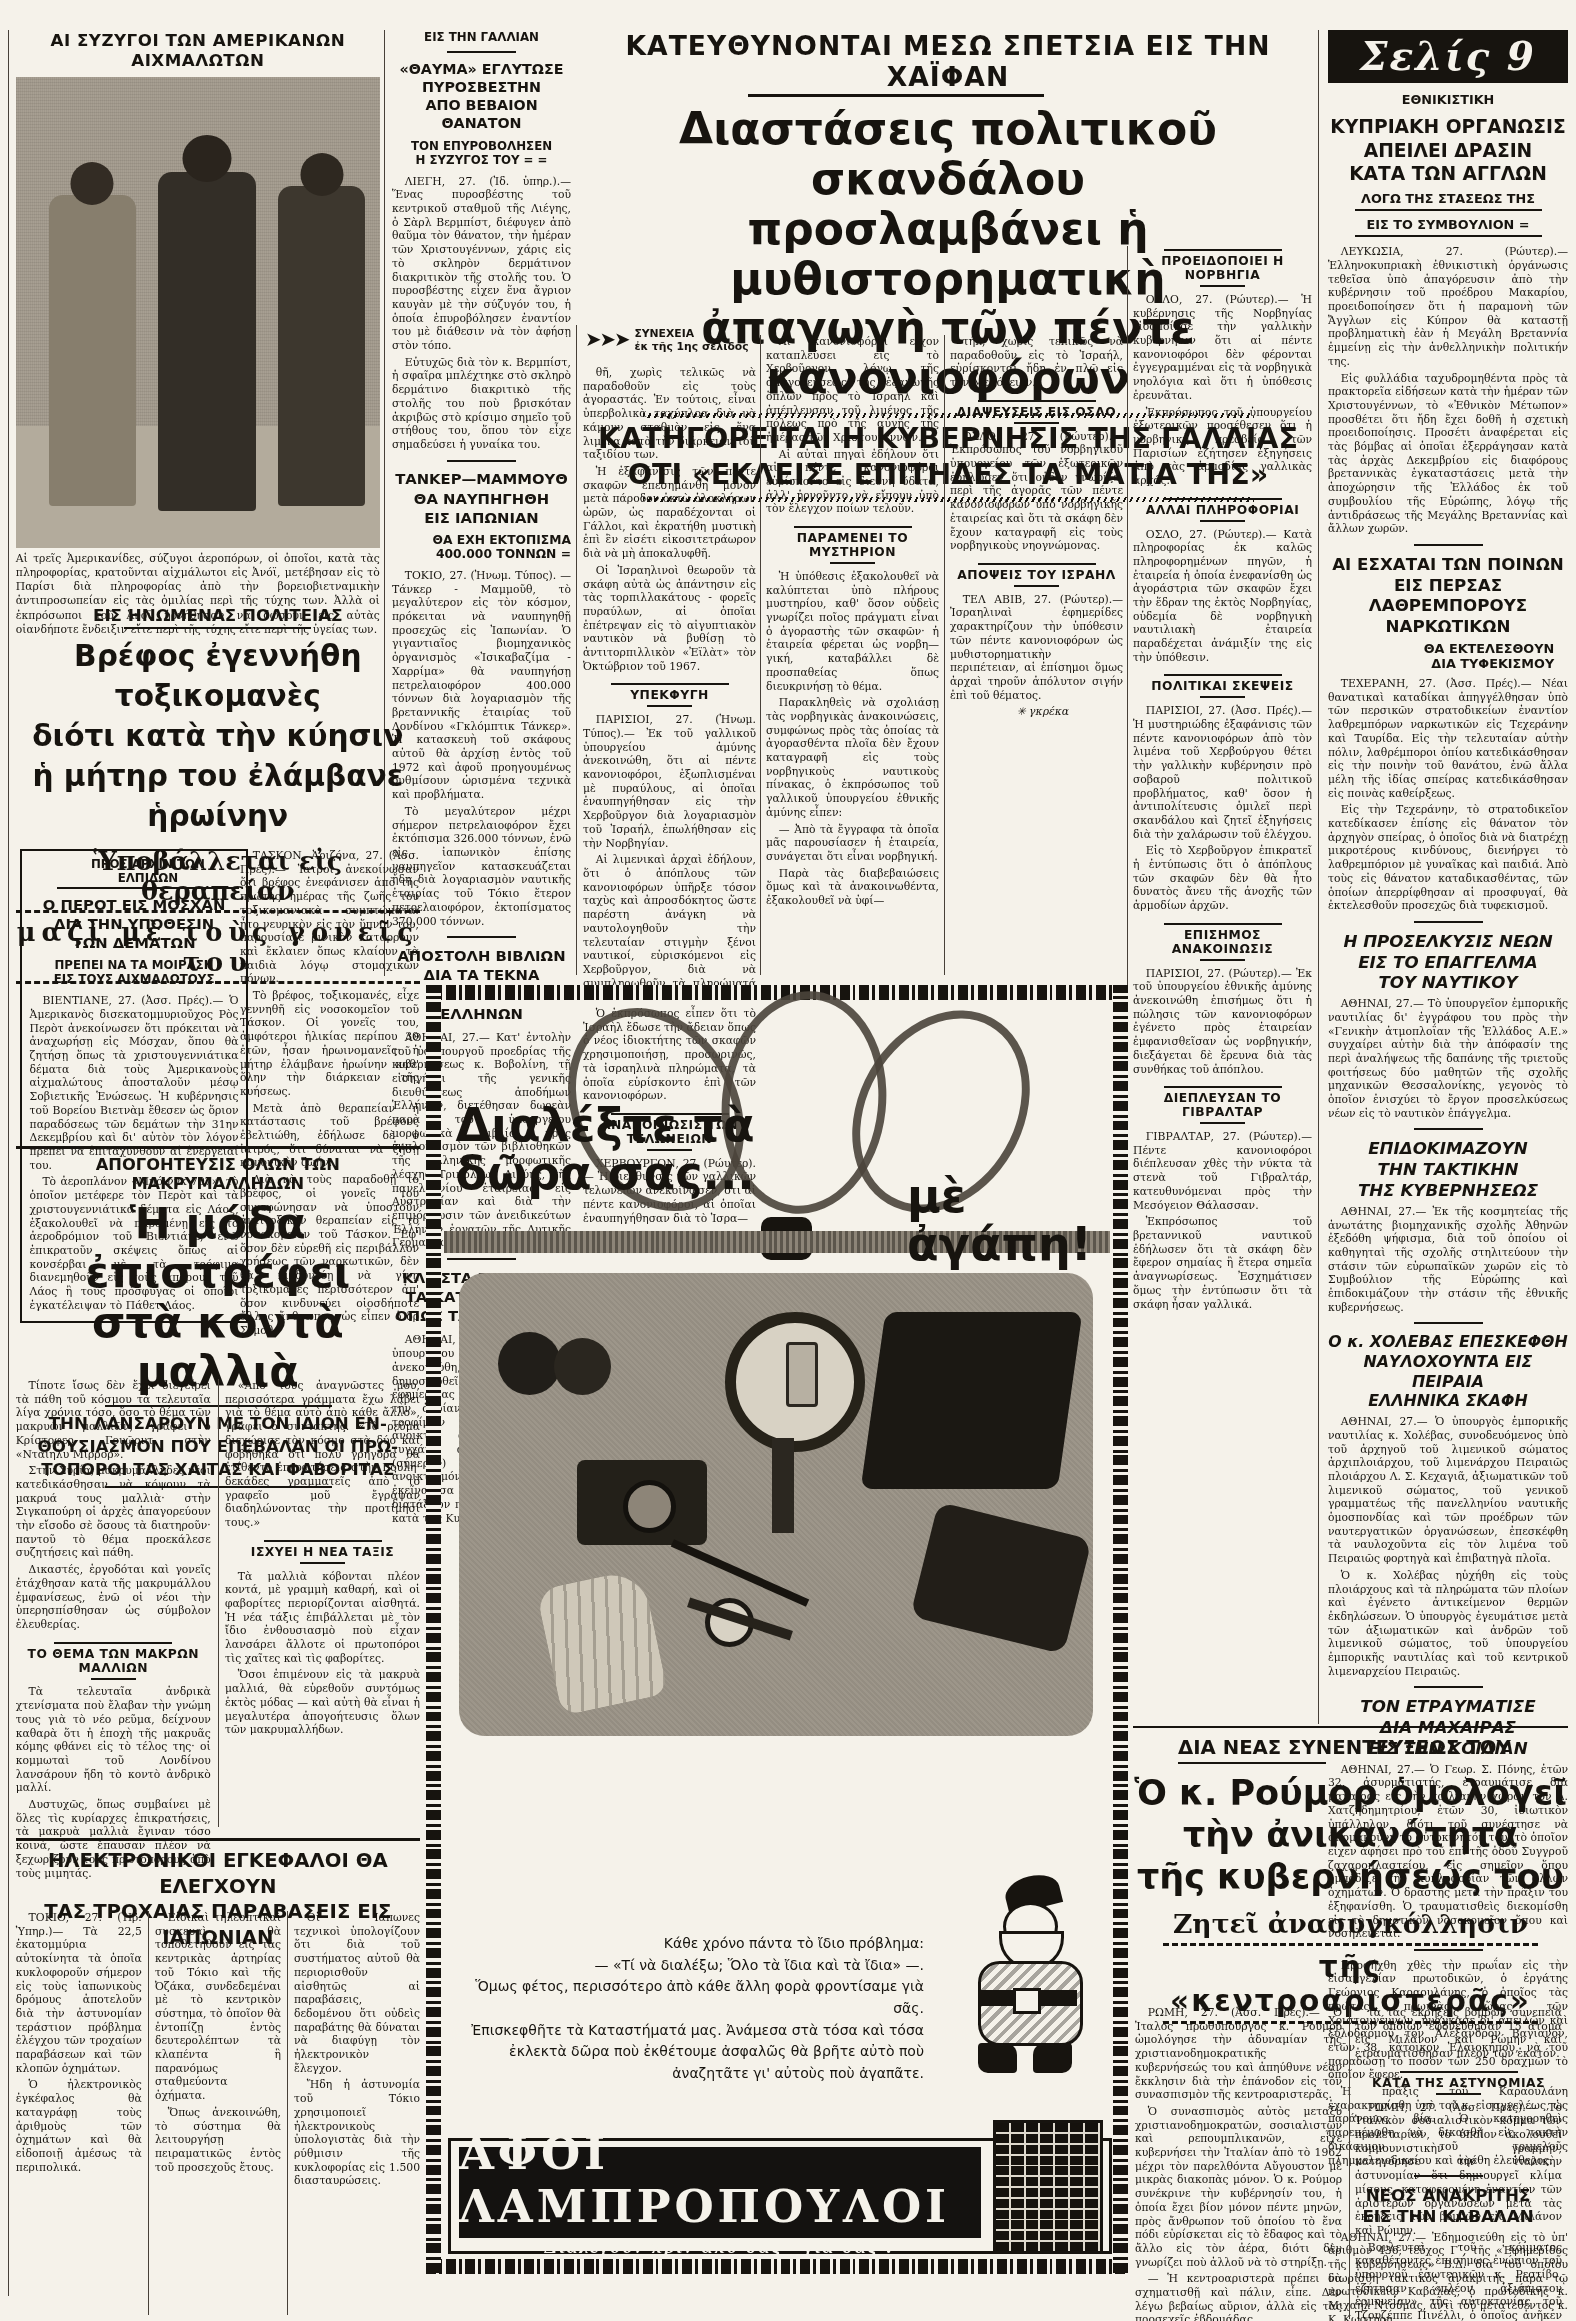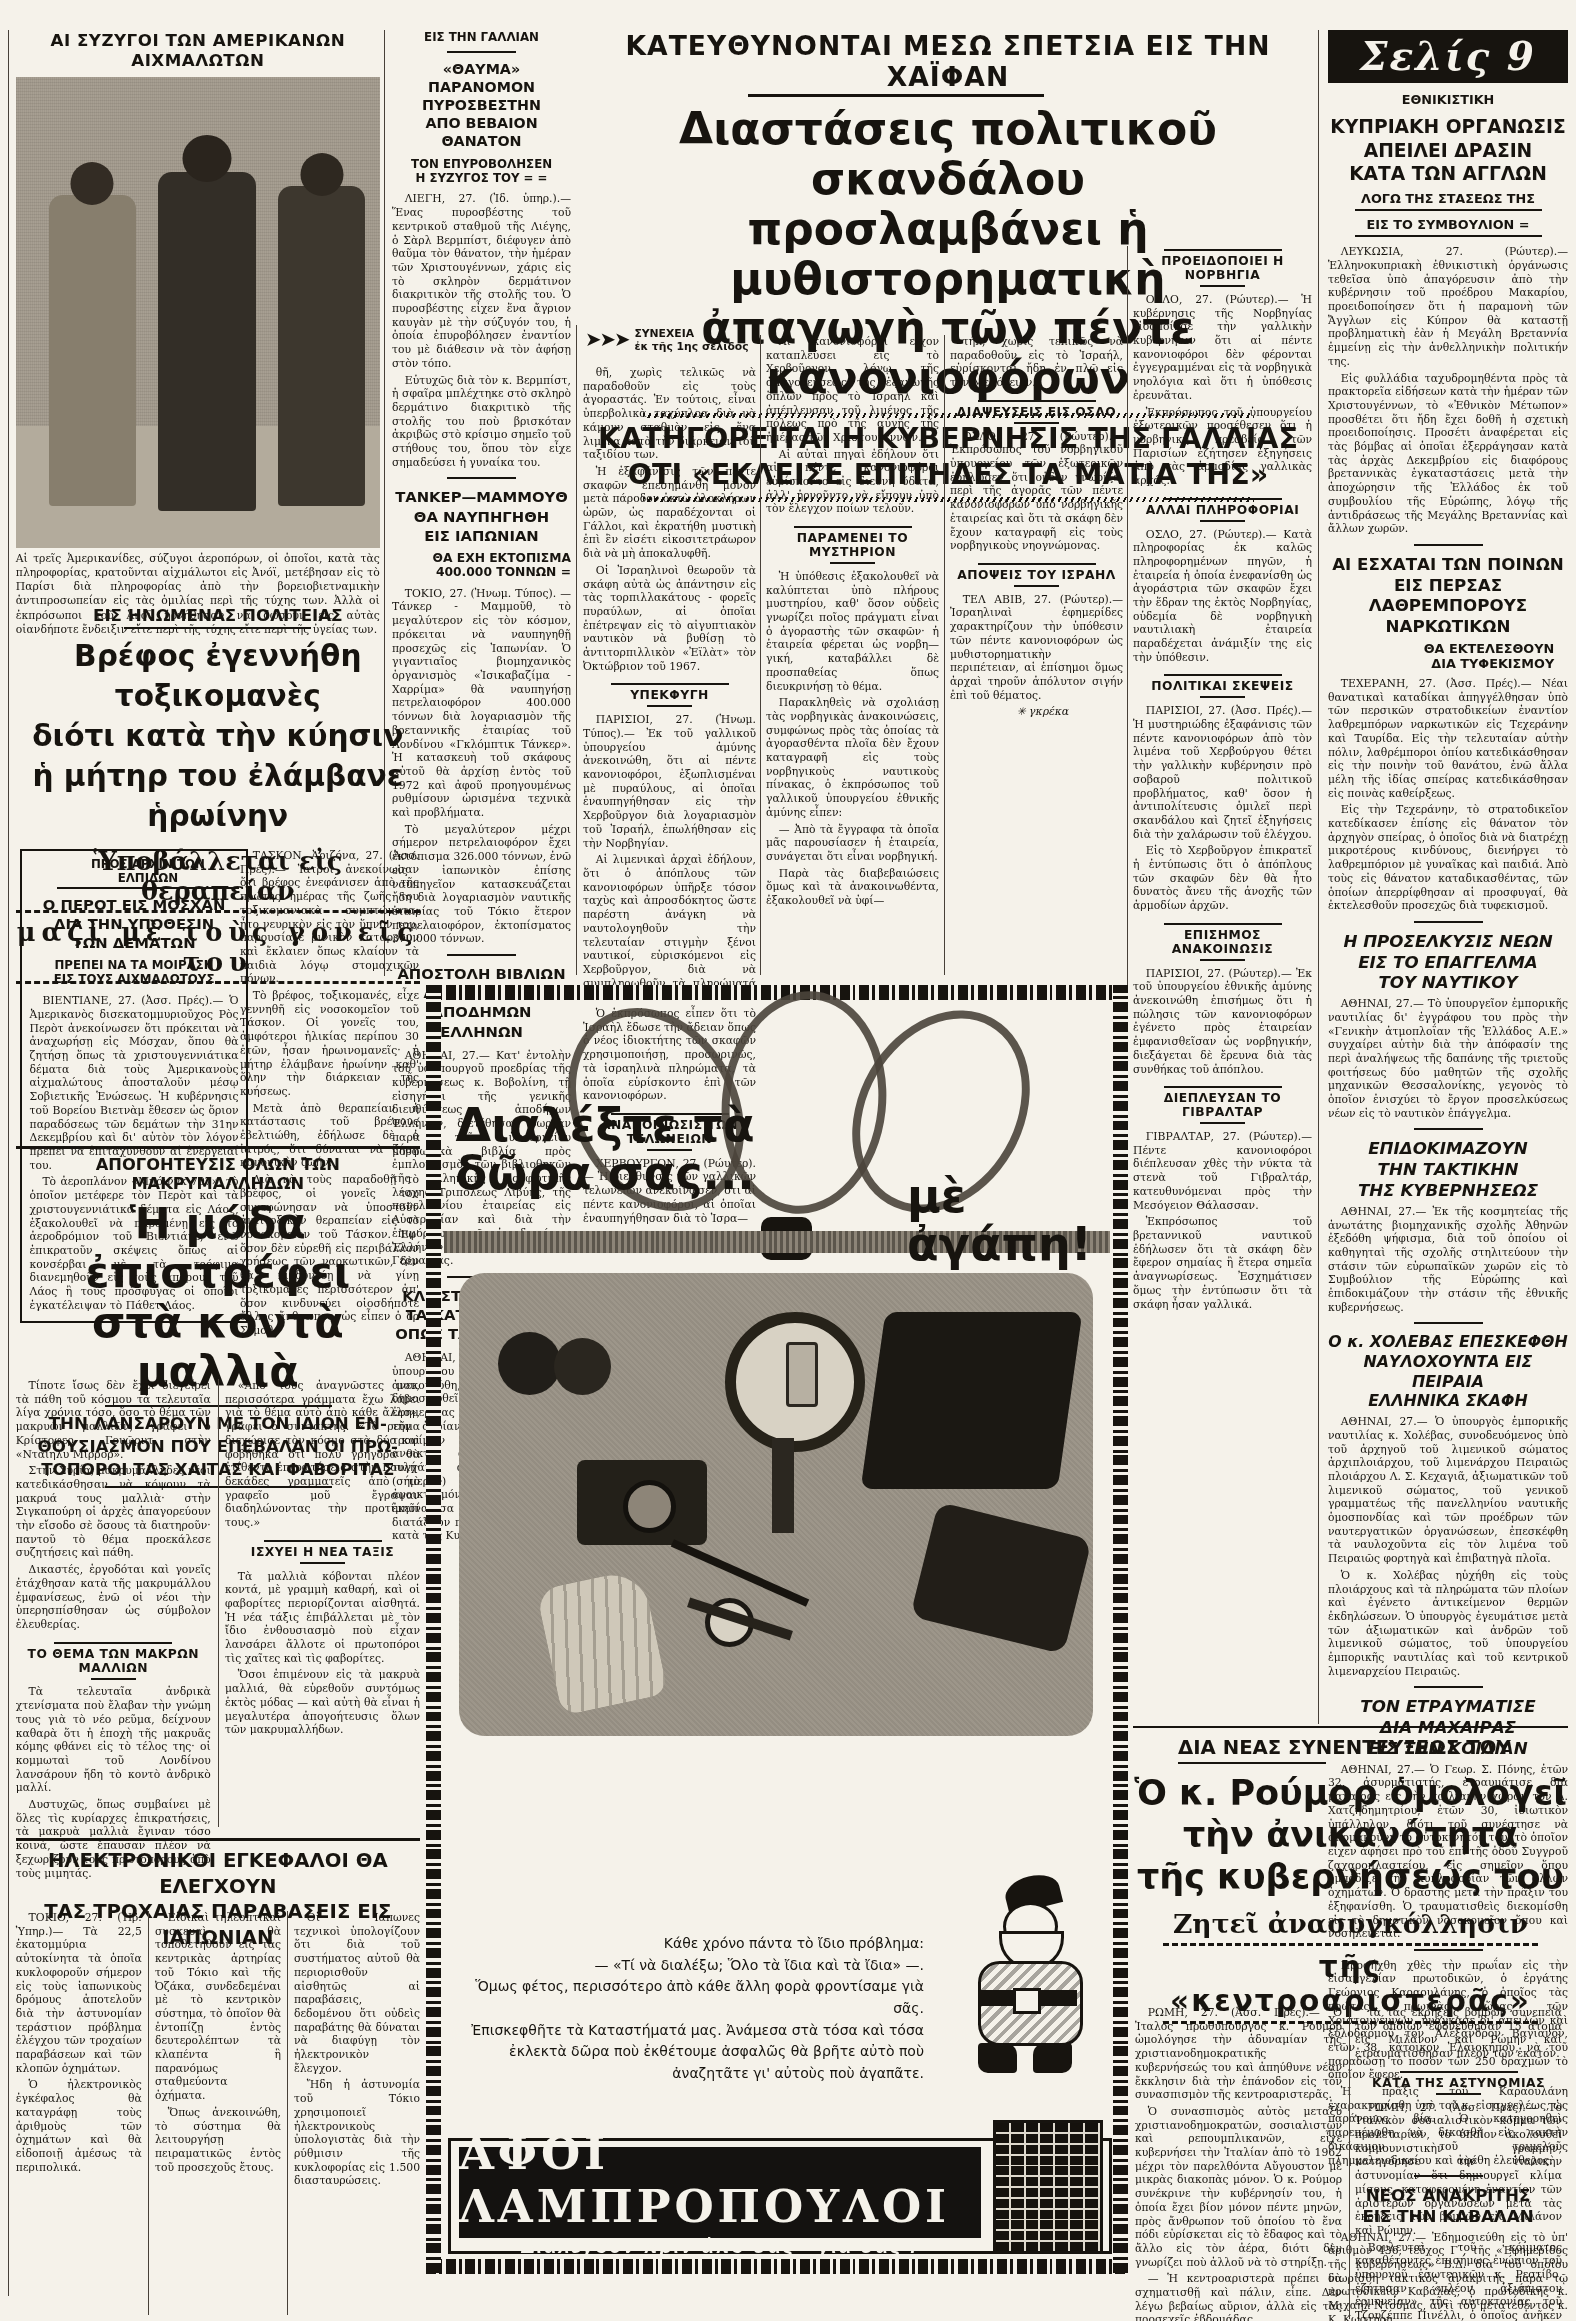--- a/index.html
+++ b/index.html
@@ -35,21 +35,21 @@
      repeating-linear-gradient(90deg,#17140f 0 9.9px,#f5f2ea 9.9px 12.8px,#17140f 12.8px 15.8px,#f5f2ea 15.8px 19.7px);}
   .chainV{position:absolute;width:14.8px;background:
      repeating-linear-gradient(0deg,#17140f 0 9.9px,#f5f2ea 9.9px 12.8px,#17140f 12.8px 15.8px,#f5f2ea 15.8px 19.7px);}
   .adhead{font-family:"DejaVu Sans",sans-serif;font-weight:bold;font-size:46px;line-height:1.05;margin:0;}
   .adcopy{font-family:"DejaVu Sans",sans-serif;font-size:14px;line-height:1.55;margin:0;text-align:right;}
   .loop{position:absolute;border:8.9px solid #4a443b;border-radius:50%;opacity:.9;}
   .still{position:absolute;background:#9d968a;border-radius:25.6px;overflow:hidden;
      background-image:repeating-linear-gradient(45deg,rgba(30,26,20,.07) 0 2px,transparent 2px 3.9px);}
   .brandbox{background:#141210;color:#f5f2ea;display:flex;flex-direction:column;align-items:center;justify-content:center;}
   .brand{font-family:"DejaVu Serif",serif;font-weight:bold;font-size:45px;letter-spacing:3.9px;margin:0;}
-  .tag{font-family:Liberation Sans, sans-serif;font-style:italic;font-weight:bold;font-size:19.7px;letter-spacing:2px;margin:2px 0 0;}
+  .tag{font-family:Liberation Serif, serif;font-style:italic;font-weight:bold;font-size:19.7px;letter-spacing:2px;margin:2px 0 0;}
   .rhead{font-family:"DejaVu Sans",sans-serif;font-weight:bold;font-size:16.7px;line-height:1.25;text-align:center;margin:7.9px 0 3.9px;}
   .rsub{font-family:"DejaVu Sans",sans-serif;font-weight:bold;font-size:12.8px;text-align:center;margin:2px 0 5.9px;}
   .sep{width:69px;border-top:2px solid #17140f;margin:7.9px auto;}
   .arrow3{font-size:19.7px;letter-spacing:-2px;}
   .windows{background:#15120d;
      background-image:repeating-linear-gradient(0deg,transparent 0 8.9px,#ded9cd 8.9px 10.8px),
                       repeating-linear-gradient(90deg,transparent 0 12.8px,#ded9cd 12.8px 14.8px);}
 </style>
 </head>
 <body>
@@ -71,21 +71,21 @@
       <div class="fig" style="left:72%;bottom:9%;width:24%;height:68%;background:#3d372e;">
         <span class="head" style="top:-33px;width:43px;height:43px;background:#2e2820;"></span>
       </div>
     </div>
     <p class="cap">Αἱ τρεῖς Ἀμερικανίδες, σύζυγοι ἀεροπόρων, οἱ ὁποῖοι, κατὰ τὰς πληροφορίας, κρατοῦνται αἰχμάλωτοι εἰς Ἀνόϊ, μετέβησαν εἰς τὸ Παρίσι διὰ πληροφορίας ἀπὸ τὴν βορειοβιετναμικὴν ἀντιπροσωπείαν εἰς τὰς ὁμιλίας περὶ τῆς τύχης των. Ἀλλὰ οἱ ἐκπρόσωποι τοῦ Ἀνόϊ ἠρνήθησαν νὰ δώσουν εἰς αὐτὰς οἱανδήποτε ἔνδειξιν εἴτε περὶ τῆς τύχης εἴτε περὶ τῆς ὑγείας των.</p>
   </section>
 
   <section class="abs col" style="left:392px;top:29.6px;width:179px;">
     <h3 class="kick" style="font-size:11.8px;">ΕΙΣ ΤΗΝ ΓΑΛΛΙΑΝ</h3>
     <div class="sep"></div>
-    <h3 class="kick pre" style="font-size:14.3px;line-height:1.25;">«ΘΑΥΜΑ» ΠΑΡΑΝΟΜΟΝ
+    <h3 class="kick pre" style="font-size:14.3px;line-height:1.25;">«ΘΑΥΜΑ» ΕΓΛΥΤΩΣΕ
 ΠΥΡΟΣΒΕΣΤΗΝ
 ΑΠΟ ΒΕΒΑΙΟΝ ΘΑΝΑΤΟΝ</h3>
     <h4 class="kick pre" style="font-size:11.8px;margin-top:5.9px;">ΤΟΝ ΕΠΥΡΟΒΟΛΗΣΕΝ
 Η ΣΥΖΥΓΟΣ ΤΟΥ = =</h4>
     <p style="margin-top:7.9px;">ΛΙΕΓΗ, 27. (Ἰδ. ὑπηρ.).— Ἕνας πυροσβέστης τοῦ κεντρικοῦ σταθμοῦ τῆς Λιέγης, ὁ Σὰρλ Βερμπίστ, διέφυγεν ἀπὸ θαῦμα τὸν θάνατον, τὴν ἡμέραν τῶν Χριστουγέννων, χάρις εἰς τὸ σκληρὸν δερμάτινον διακριτικὸν τῆς στολῆς του. Ὁ πυροσβέστης εἶχεν ἕνα ἄγριον καυγὰν μὲ τὴν σύζυγόν του, ἡ ὁποία ἐπυροβόλησεν ἐναντίον του μὲ διάθεσιν νὰ τὸν ἀφήσῃ στὸν τόπο.</p>
     <p>Εὐτυχῶς διὰ τὸν κ. Βερμπίστ, ἡ σφαῖρα μπλέχτηκε στὸ σκληρὸ δερμάτινο διακριτικὸ τῆς στολῆς του ποὺ βρισκόταν ἀκριβῶς στὸ κρίσιμο σημεῖο τοῦ στήθους του, ὅπου τὸν εἶχε σημαδεύσει ἡ γυναίκα του.</p>
     <div class="sep"></div>
     <h3 class="kick pre" style="font-size:14.8px;line-height:1.3;">ΤΑΝΚΕΡ—ΜΑΜΜΟΥΘ
 ΘΑ ΝΑΥΠΗΓΗΘΗ
 ΕΙΣ ΙΑΠΩΝΙΑΝ</h3>

